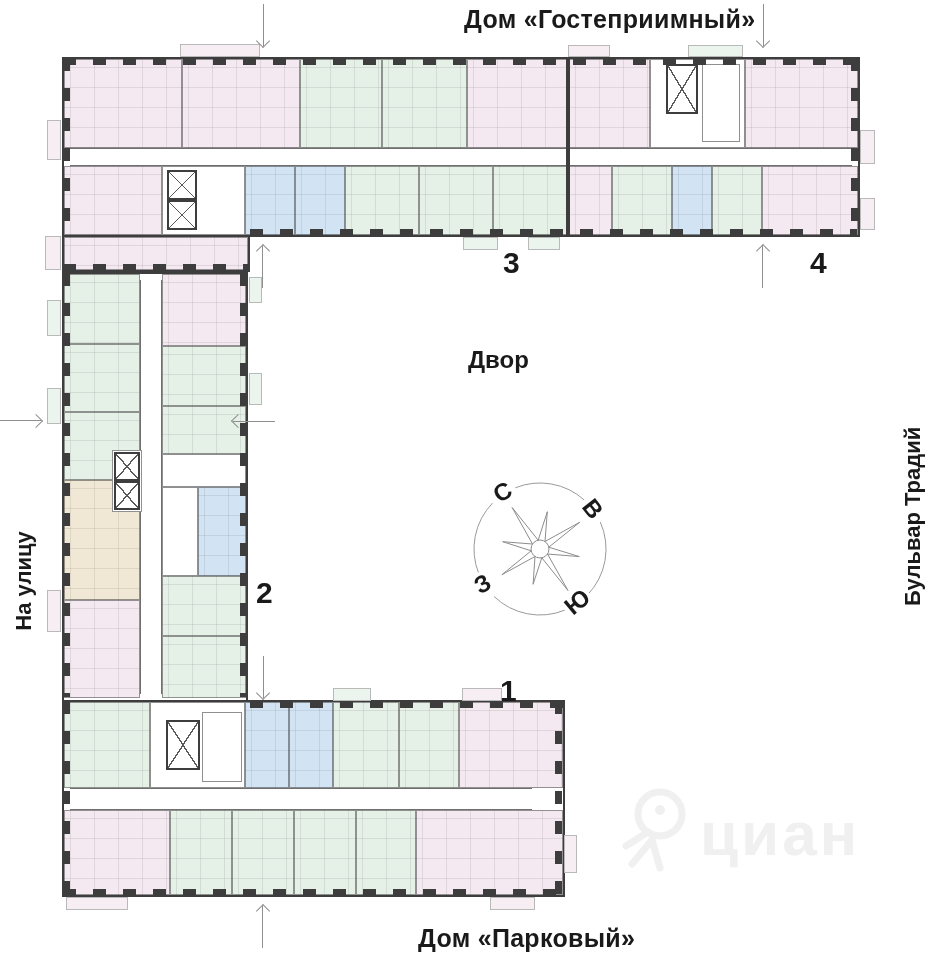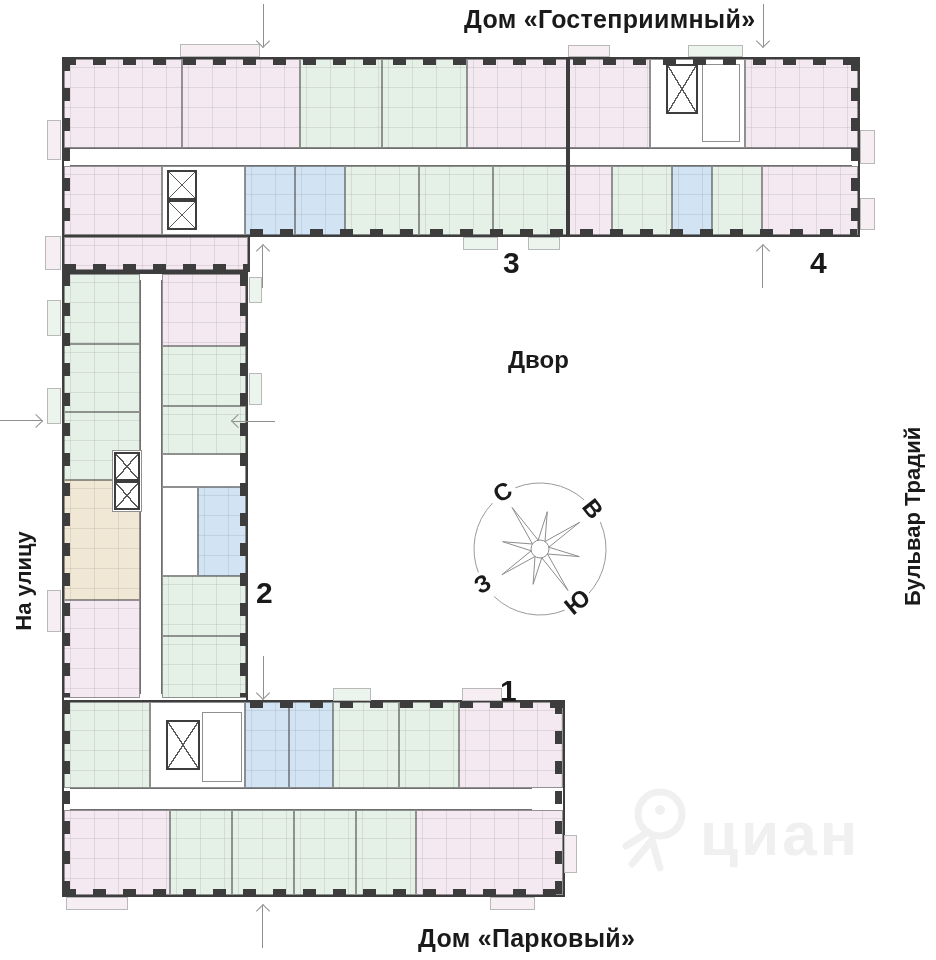--- a/index.html
+++ b/index.html
@@ -164,21 +164,21 @@
 <div class="arrow up" style="left:755px;top:246px;"></div>
 <div class="arrow right" style="left:12px;top:400px;"></div>
 <div class="arrow left" style="left:246px;top:400px;"></div>
 <div class="arrow" style="left:255px;top:656px;"></div>
 <div class="arrow up" style="left:255px;top:906px;"></div>
 
 <div class="house-title" style="left:464px;top:5px;">Дом «Гостеприимный»</div>
 <div class="house-title" style="left:418px;top:924px;">Дом «Парковый»</div>
 <div class="street" style="left:-31px;top:568px;width:110px;">На улицу</div>
 <div class="street" style="left:828px;top:508px;width:170px;">Бульвар Традий</div>
-<div class="courtyard" style="left:468px;top:346px;margin-left:40px;">Двор</div>
+<div class="courtyard" style="left:468px;top:346px;">Двор</div>
 <div class="secnum" style="left:500px;top:674px;">1</div>
 <div class="secnum" style="left:256px;top:576px;">2</div>
 <div class="secnum" style="left:503px;top:246px;">3</div>
 <div class="secnum" style="left:810px;top:246px;">4</div>
 
 <svg class="abs" style="left:465px;top:474px;" width="150" height="150" viewBox="0 0 150 150">
   <path d="M119.2,26 A66,66 0 0 0 50.3,13.8" fill="none" stroke="#9a9a9a" stroke-width="1"></path>
   <path d="M27.5,29.1 A66,66 0 0 0 13.8,99.7" fill="none" stroke="#9a9a9a" stroke-width="1"></path>
   <path d="M29.1,122.5 A66,66 0 0 0 99.7,136.2" fill="none" stroke="#9a9a9a" stroke-width="1"></path>
   <path d="M122.5,120.9 A66,66 0 0 0 135.3,48.1" fill="none" stroke="#9a9a9a" stroke-width="1"></path>

